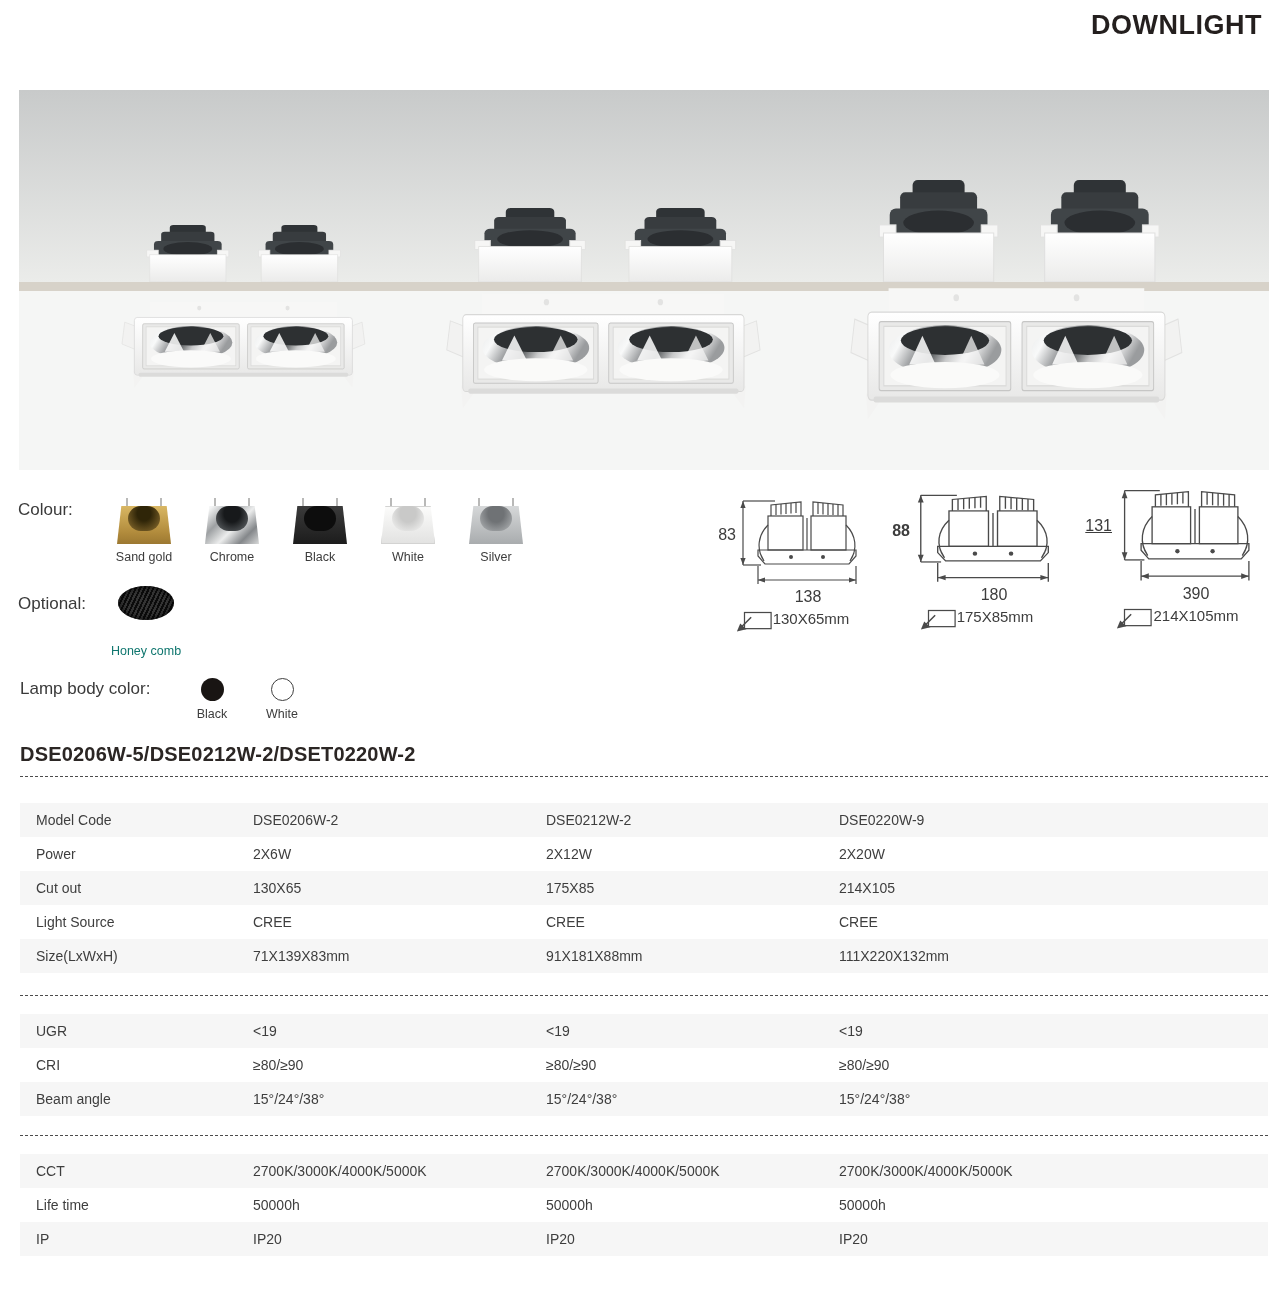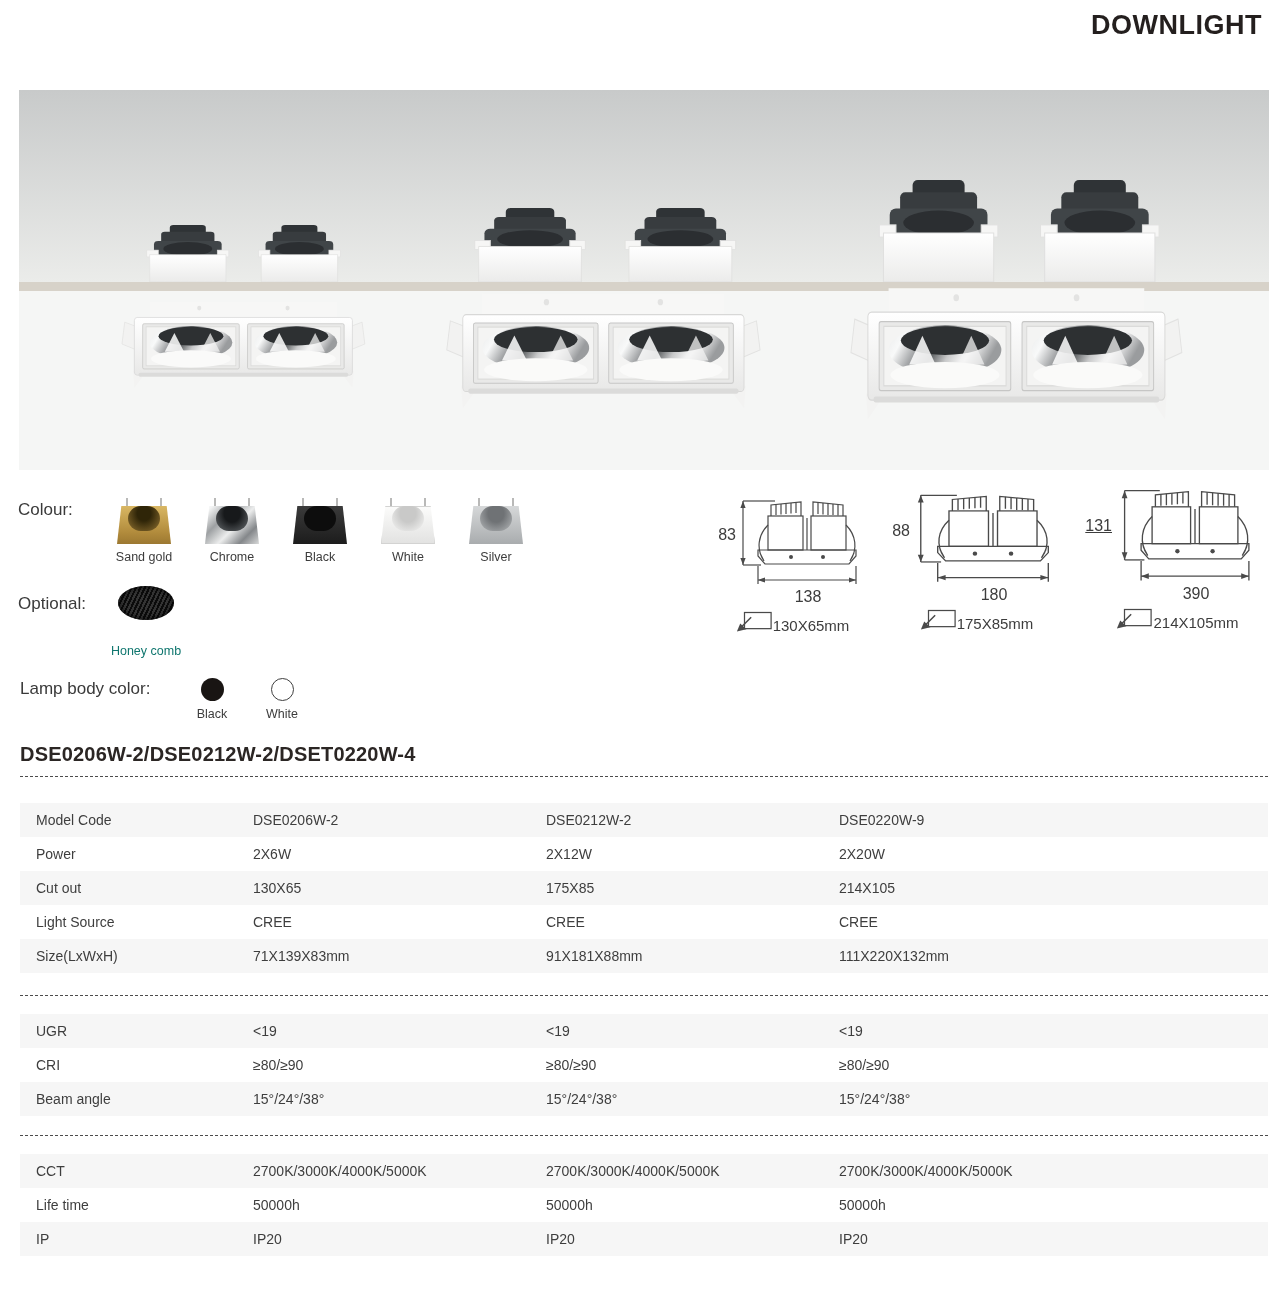--- a/index.html
+++ b/index.html
@@ -50,21 +50,21 @@
   .dot-black{background:#191513;}
   .dot-white{background:#fff;border:1.6px solid #3f3f3f;box-sizing:border-box;}
   .dot-label{margin-top:6px;font-size:12.5px;color:#3c3c3c;}
 
   
   .drawing{position:absolute;}
   .drawing .art{position:absolute;}
   .dim-h{position:absolute;left:0;width:34px;text-align:right;font-size:16px;color:#3d3d3d;}
   .dim-w{position:absolute;text-align:center;font-size:16px;color:#3d3d3d;}
   .cutout-row{position:absolute;left:0;right:0;display:flex;justify-content:center;
-              align-items:flex-end;gap:0;}
+              align-items:flex-start;gap:0;}
   .cutout-row svg{flex:0 0 auto;}
   .cutout-txt{font-size:15px;color:#3d3d3d;white-space:nowrap;}
 
   
   .spec{position:absolute;left:20px;top:743px;width:1248px;}
   .spec-title{font-size:20px;font-weight:bold;color:#2b2624;letter-spacing:.2px;}
   .dash{border:none;border-top:1.6px dashed #4c4c4c;margin:0;height:0;}
   .dash.t{margin-top:10px;}
   .grp{margin-top:26px;}
   .grp.mid{margin-top:18px;}
@@ -283,21 +283,21 @@
         <use href="#cut-icon"></use>
       </svg>
     <span class="cutout-txt">130X65mm</span>
   </div>
 </div>
 
 <div class="drawing" style="left:876px;top:488px;width:200px;height:148px;">
   <svg class="art" style="left:38px;top:0;" width="158" height="100" viewBox="0 0 140 96" preserveAspectRatio="none">
       <use href="#sec-draw"></use>
     </svg>
-  <span class="dim-h" style="top:34px;">88</span>
+  <span class="dim-h" style="top:34px;font-weight:bold;">88</span>
   <span class="dim-w" style="left:40px;width:156px;top:98px;">180</span>
   <div class="cutout-row" style="top:120px;">
     <svg width="38" height="24" viewBox="0 0 40 24">
         <use href="#cut-icon"></use>
       </svg>
     <span class="cutout-txt">175X85mm</span>
   </div>
 </div>
 
 <div class="drawing" style="left:1078px;top:483px;width:198px;height:152px;">
@@ -308,21 +308,21 @@
   <span class="dim-w" style="left:42px;width:152px;top:102px;">390</span>
   <div class="cutout-row" style="top:124px;">
     <svg width="38" height="24" viewBox="0 0 40 24">
         <use href="#cut-icon"></use>
       </svg>
     <span class="cutout-txt">214X105mm</span>
   </div>
 </div>
 
 <div class="spec">
-  <div class="spec-title">DSE0206W-2/DSE0212W-2/DSET0220W-4</div>
+  <div class="spec-title">DSE0206W-5/DSE0212W-2/DSET0220W-2</div>
   <hr class="dash t">
 
   <div class="grp">
     <div class="row g">
       <div>Model Code</div>
       <div>DSE0206W-2</div>
       <div>DSE0212W-2</div>
       <div>DSE0220W-9</div>
     </div>
     <div class="row">

